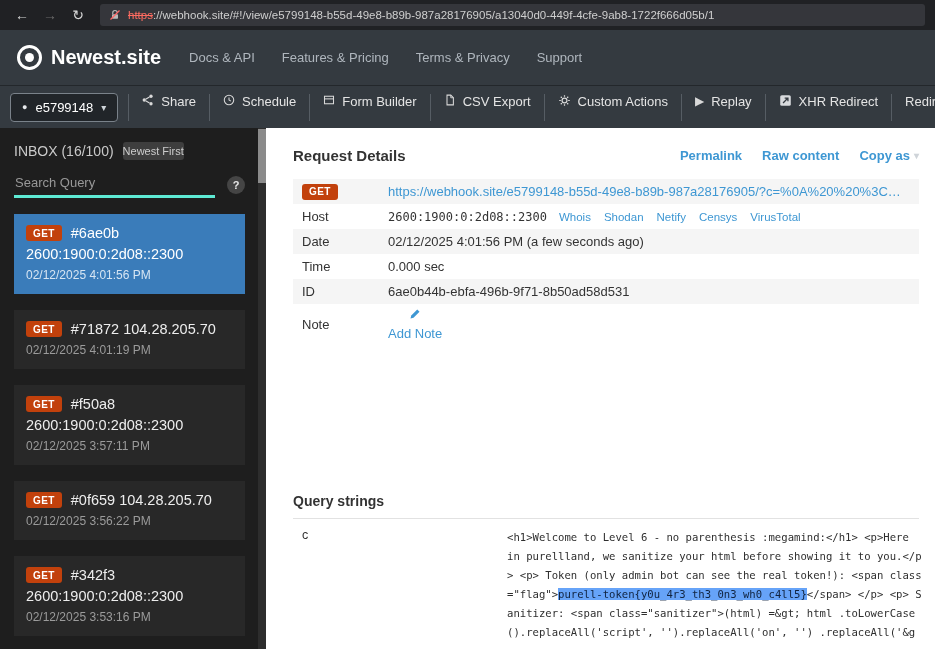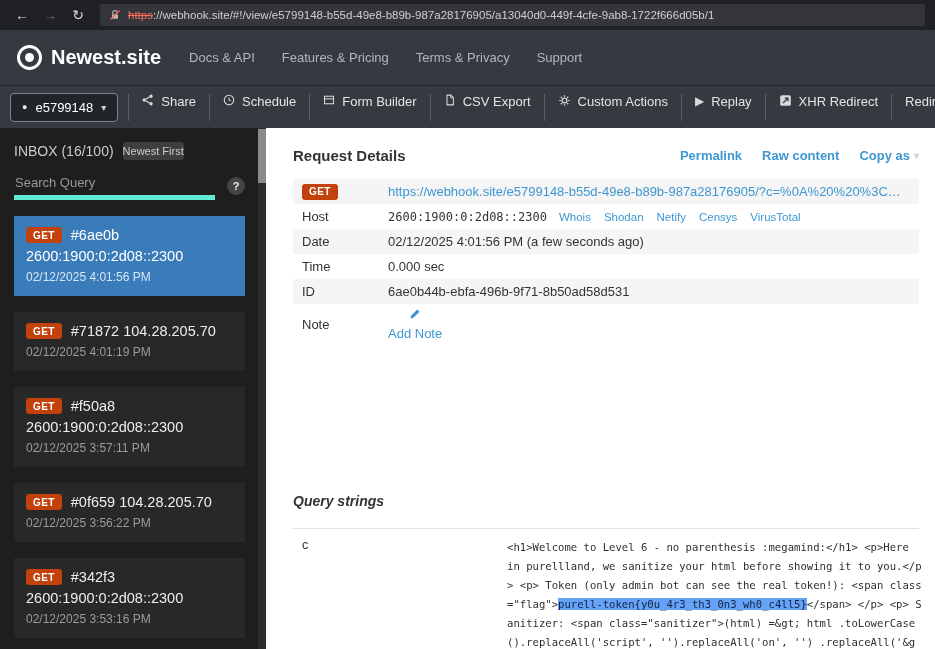--- a/index.html
+++ b/index.html
@@ -35,21 +35,21 @@
 
 .content { display:flex; height:521px; }
 
 
 .sidebar { width:266px; background:#1e1e1e; position:relative; flex-shrink:0; }
 .sidebar-inner { width:258px; height:100%; padding:14px 13px 0 14px; overflow:hidden; }
 .sb-head { display:flex; align-items:center; gap:9px; margin-bottom:12px; }
 .inbox-label { color:#c9c9c9; font-size:14px; }
 .sort-badge { background:#3e3e3e; color:#cdcdcd; font-size:11px; padding:3px 0; border-radius:3px; cursor:pointer; }
 .sb-search { display:flex; align-items:center; gap:12px; margin-bottom:16px; }
-.sb-search input { flex:1; background:transparent; border:none; border-bottom:5px solid #5eead4; color:#ddd; font-size:13px; padding:3px 1px 5px; outline:none; font-family:inherit; min-width:0; }
+.sb-search input { flex:1; background:transparent; border:none; border-bottom:3px solid #5eead4; color:#ddd; font-size:13px; padding:3px 1px 5px; outline:none; font-family:inherit; min-width:0; }
 .sb-search input::placeholder { color:#989898; }
 .help-circle { width:18px; height:18px; border-radius:50%; background:#454545; color:#e8e8e8; font-size:11px; font-weight:bold; display:flex; align-items:center; justify-content:center; cursor:pointer; flex-shrink:0; }
 .req-item { background:#282828; padding:11px 12px 12px; margin-bottom:16px; cursor:pointer; }
 .req-item.selected { background:#3a7cba; }
 .req-line1 { display:flex; align-items:center; gap:9px; }
 .req-id, .req-ip { color:#ededed; font-size:14.5px; }
 .req-item.selected .req-id, .req-item.selected .req-ip { color:#fff; }
 .req-ip { margin-top:5px; }
 .req-ip:empty { display:none; }
 .req-date { color:#9b9b9b; font-size:12px; margin-top:6px; }
@@ -69,21 +69,21 @@
 .drow:nth-child(odd) { background:#f5f5f5; }
 .dlabel { width:86px; flex-shrink:0; color:#333; }
 .dvalue { flex:1; display:flex; align-items:center; gap:12px; min-width:0; }
 .url-link { color:#3e97d3; font-size:13px; white-space:nowrap; overflow:hidden; text-overflow:ellipsis; cursor:pointer; display:block; max-width:100%; }
 .mono { font-family:"DejaVu Sans Mono",monospace; font-size:12px; color:#333; }
 .host-links { display:flex; gap:13px; }
 .host-links a { color:#3e97d3; font-size:11.5px; cursor:pointer; }
 .note-link { display:flex; align-items:center; gap:6px; color:#3e97d3; font-weight:normal; font-size:13px; cursor:pointer;flex-direction:column; }
 
 .query-section { margin-top:148px; }
-.query-title { font-size:14px; font-weight:bold; color:#333; padding-bottom:19px; border-bottom:1px solid #e2e2e2;font-style:italic; }
+.query-title { font-size:14px; font-weight:bold; color:#333; padding-bottom:9px; border-bottom:1px solid #e2e2e2; }
 .qrow { display:flex; padding:9px 9px 0; }
 .qlabel { width:205px; flex-shrink:0; font-size:12.5px; color:#333; }
 .qvalue { font-family:"DejaVu Sans Mono",monospace; font-size:10.6px; line-height:19px; color:#2e2e2e; white-space:pre; }
 .hl { background:#66a3f8; color:#10233f; }
 </style>
 </head>
 <body>
 
 <div class="browser-bar">
   <span class="nav-btn">←</span>

